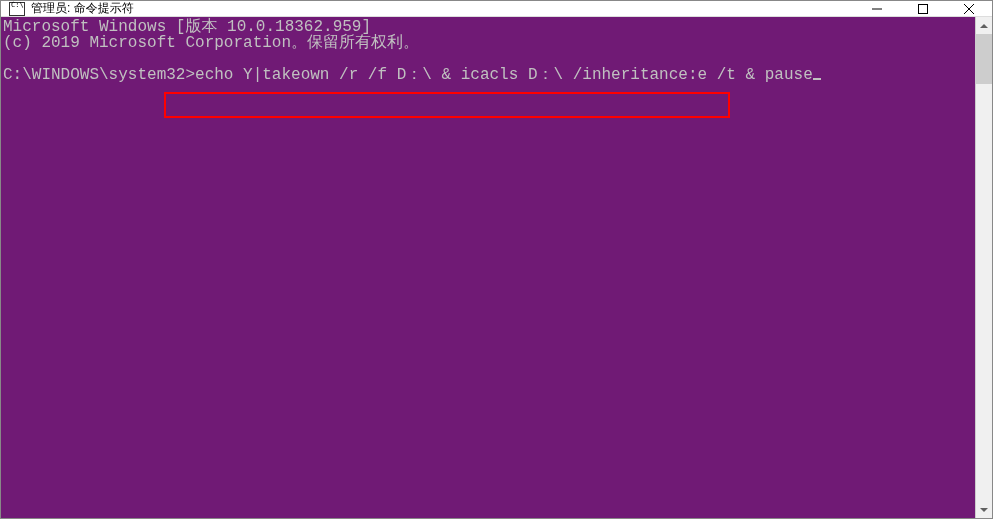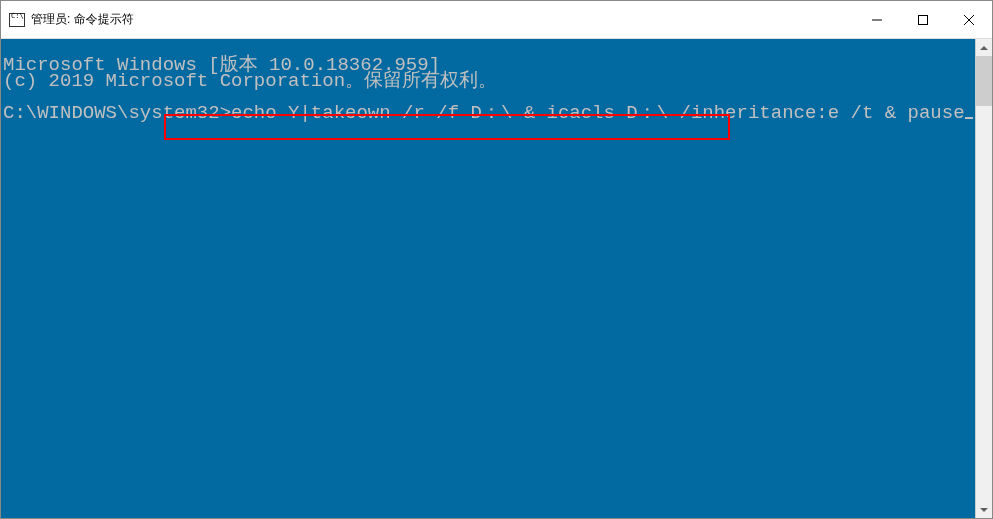--- a/index.html
+++ b/index.html
@@ -12,21 +12,21 @@
     }
     .window {
       width: 993px;
       height: 519px;
       border: 1px solid #888;
       display: flex;
       flex-direction: column;
       position: relative;
     }
     .titlebar {
-      height: 38px;
+      height: 16px;
       background: #fff;
       display: flex;
       align-items: center;
       justify-content: space-between;
       border-bottom: 1px solid #ddd;
     }
     .titlebar-left {
       display: flex;
       align-items: center;
       padding-left: 8px;
@@ -68,26 +68,26 @@
     }
     .ctrl-btn svg { width: 10px; height: 10px; }
     .terminal-area {
       flex: 1;
       background: #000;
       position: relative;
       display: flex;
     }
     .terminal {
       flex: 1;
-      background: #0369a1;
+      background: #701a75;
       color: #c0c0c0;
       font-family: 'NSimSun', 'SimSun', Consolas, 'Courier New', monospace;
-      font-size: 19px;
+      font-size: 16px;
       line-height: 16px;
-      padding: 18px 0 0 2px;
+      padding: 2px 0 0 2px;
       white-space: pre;
       letter-spacing: 0;
     }
     .scrollbar {
       width: 17px;
       background: #f0f0f0;
       display: flex;
       flex-direction: column;
       justify-content: space-between;
       border-left: 1px solid #ccc;

